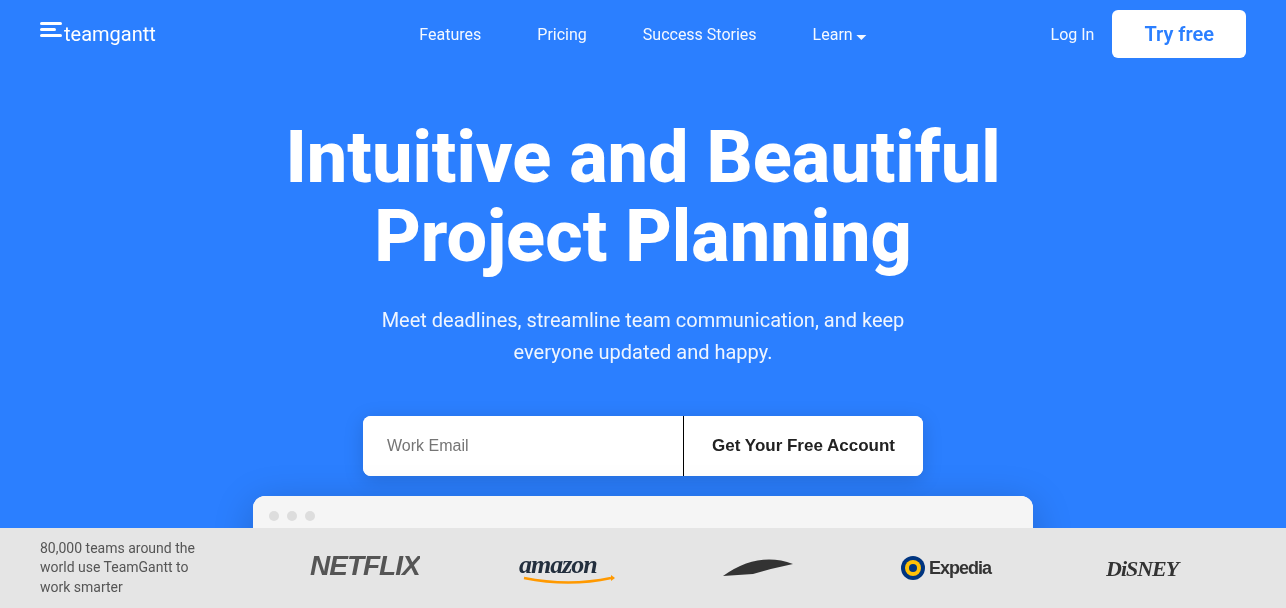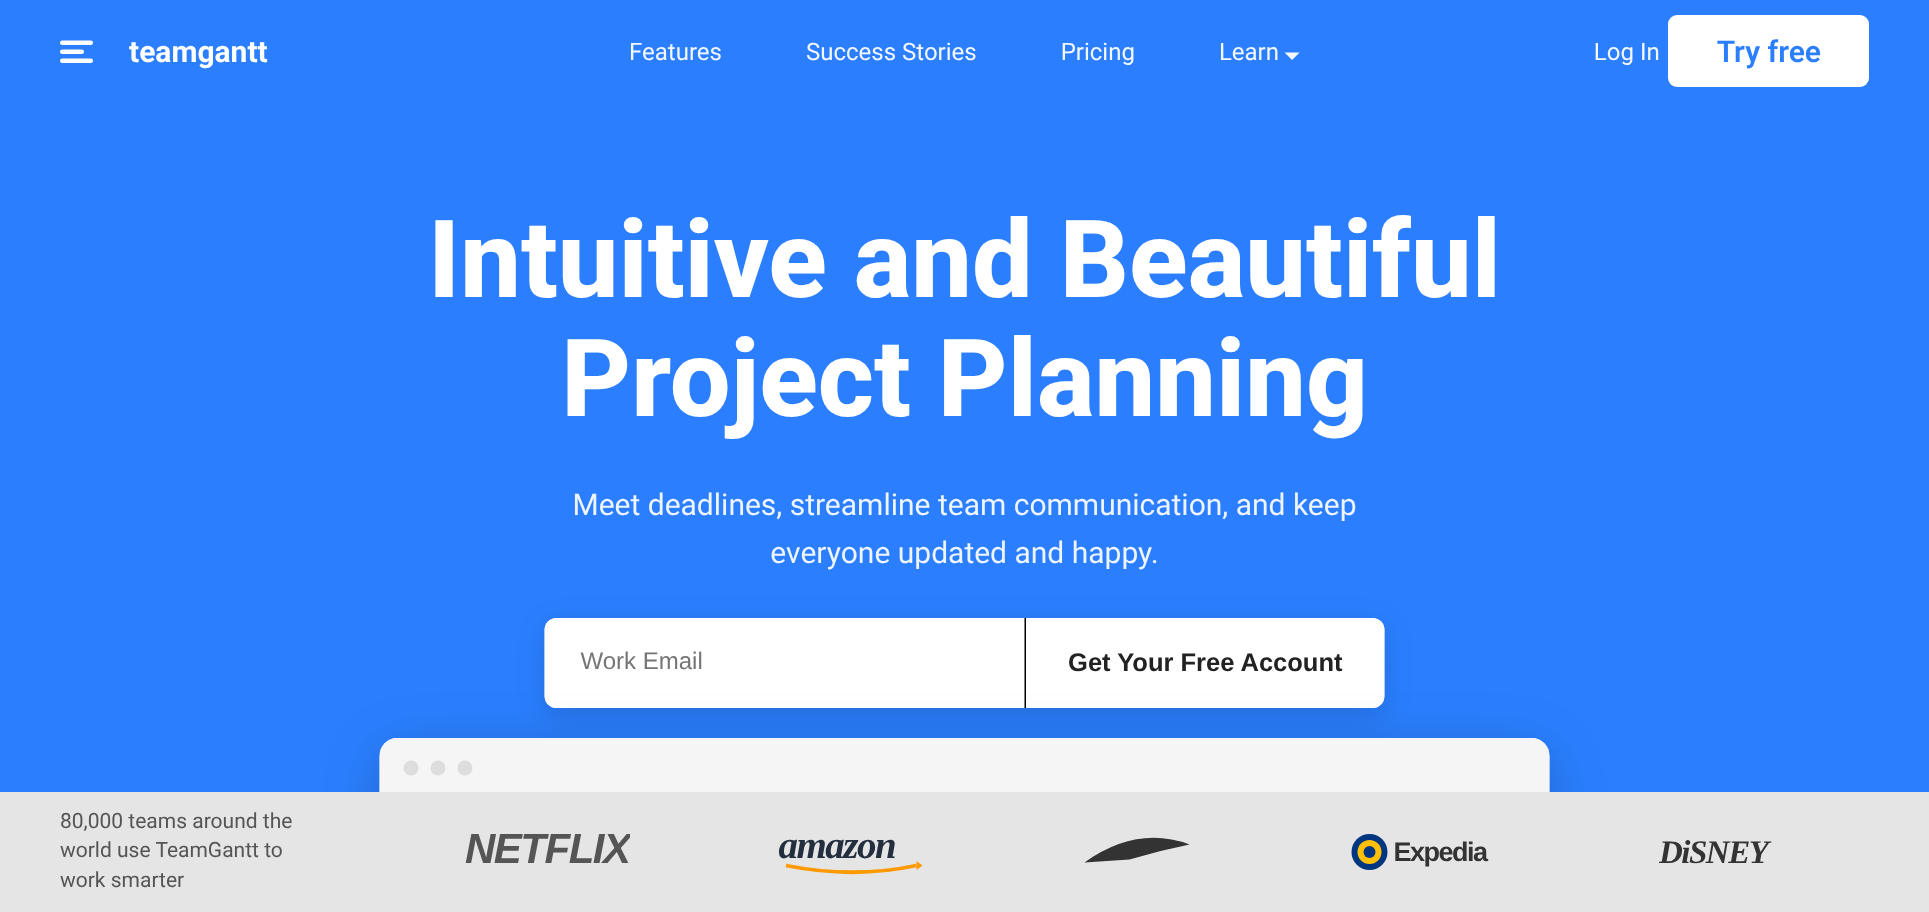--- a/index.html
+++ b/index.html
@@ -23,24 +23,24 @@
       justify-content: space-between;
       padding: 0 40px;
       height: 68px;
       background: #2b7fff;
       position: relative;
       z-index: 10;
     }
 
     .logo {
       display: flex;
-      align-items: center;
-      gap: 24px;
+      align-items: flex-start;
+      gap: 2px;
       color: white;
-      font-weight: 700;
+      font-weight: 400;
       font-size: 20px;
       text-decoration: none;
     }
 
     .logo-icon {
       display: flex;
       flex-direction: column;
       gap: 3px;
     }
 
@@ -85,21 +85,21 @@
       width: 0;
       height: 0;
       border-left: 5px solid transparent;
       border-right: 5px solid transparent;
       border-top: 5px solid white;
     }
 
     .nav-actions {
       display: flex;
       align-items: center;
-      gap: 6px;
+      gap: 18px;
     }
 
     .login-btn {
       color: white;
       text-decoration: none;
       font-size: 16px;
       opacity: 0.95;
     }
 
     .try-free-btn {
@@ -120,29 +120,29 @@
       padding: 50px 40px 0;
       background: #2b7fff;
     }
 
     .hero-title {
       color: white;
       font-size: 72px;
       font-weight: 800;
       line-height: 1.1;
       max-width: 900px;
-      margin: 16px auto 28px;
+      margin: 0 auto 28px;
     }
 
     .hero-subtitle {
       color: rgba(255,255,255,0.92);
       font-size: 20px;
       line-height: 1.6;
       max-width: 600px;
-      margin: 0 auto 28px;
+      margin: 0 auto 48px;
     }
 
     
     .cta-form {
       display: flex;
       justify-content: center;
       margin-bottom: 20px;
     }
 
     .cta-input-wrapper {
@@ -341,24 +341,24 @@
       <span></span>
     </span>
     <span>teamgantt</span>
   </a>
 
   <ul class="nav-links">
     <li>
       <a href="#">Features</a>
     </li>
     <li>
-      <a href="#">Success Stories</a>
+      <a href="#">Pricing</a>
     </li>
     <li>
-      <a href="#">Pricing</a>
+      <a href="#">Success Stories</a>
     </li>
     <li>
       <a href="#" class="learn-link">
         <span>Learn</span>
         <span class="chevron-down"></span>
       </a>
     </li>
   </ul>
 
   <div class="nav-actions">

